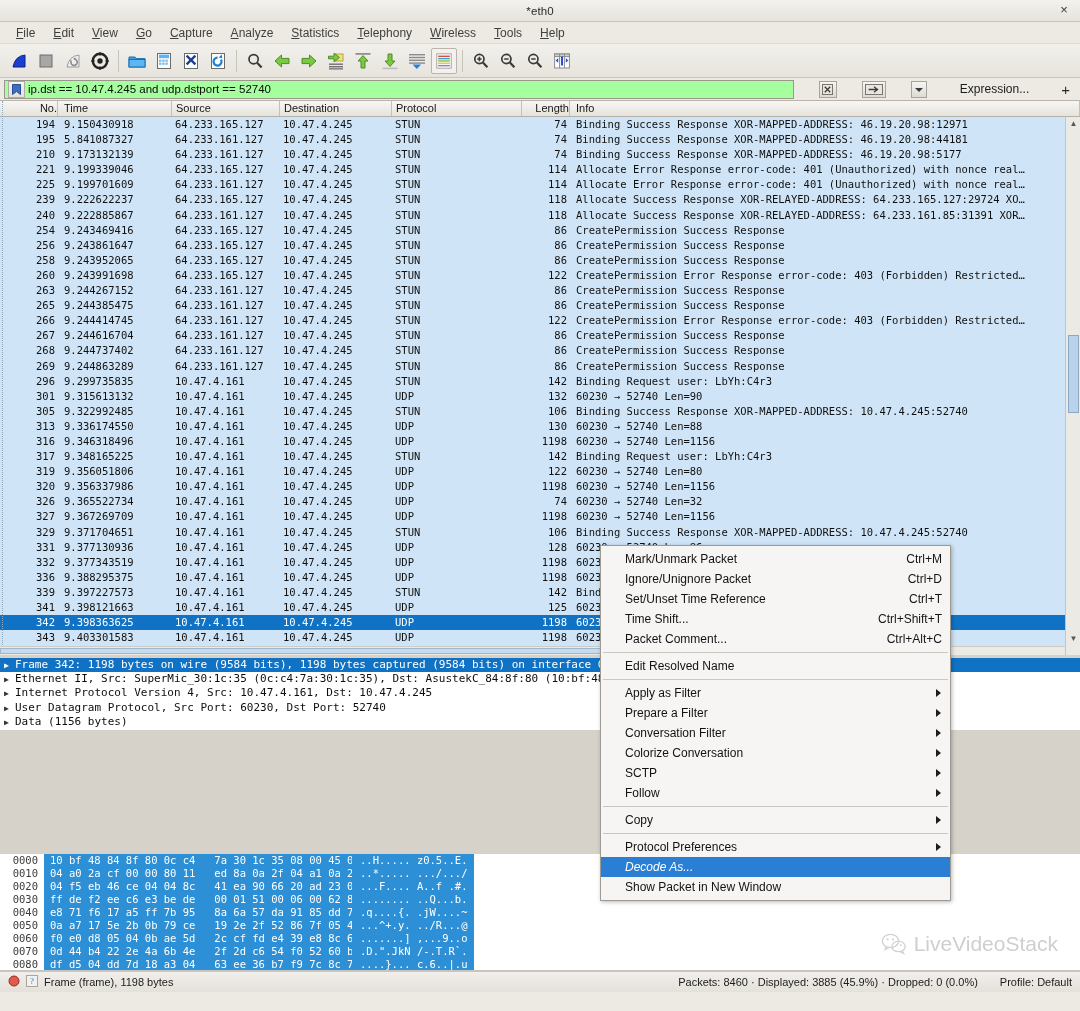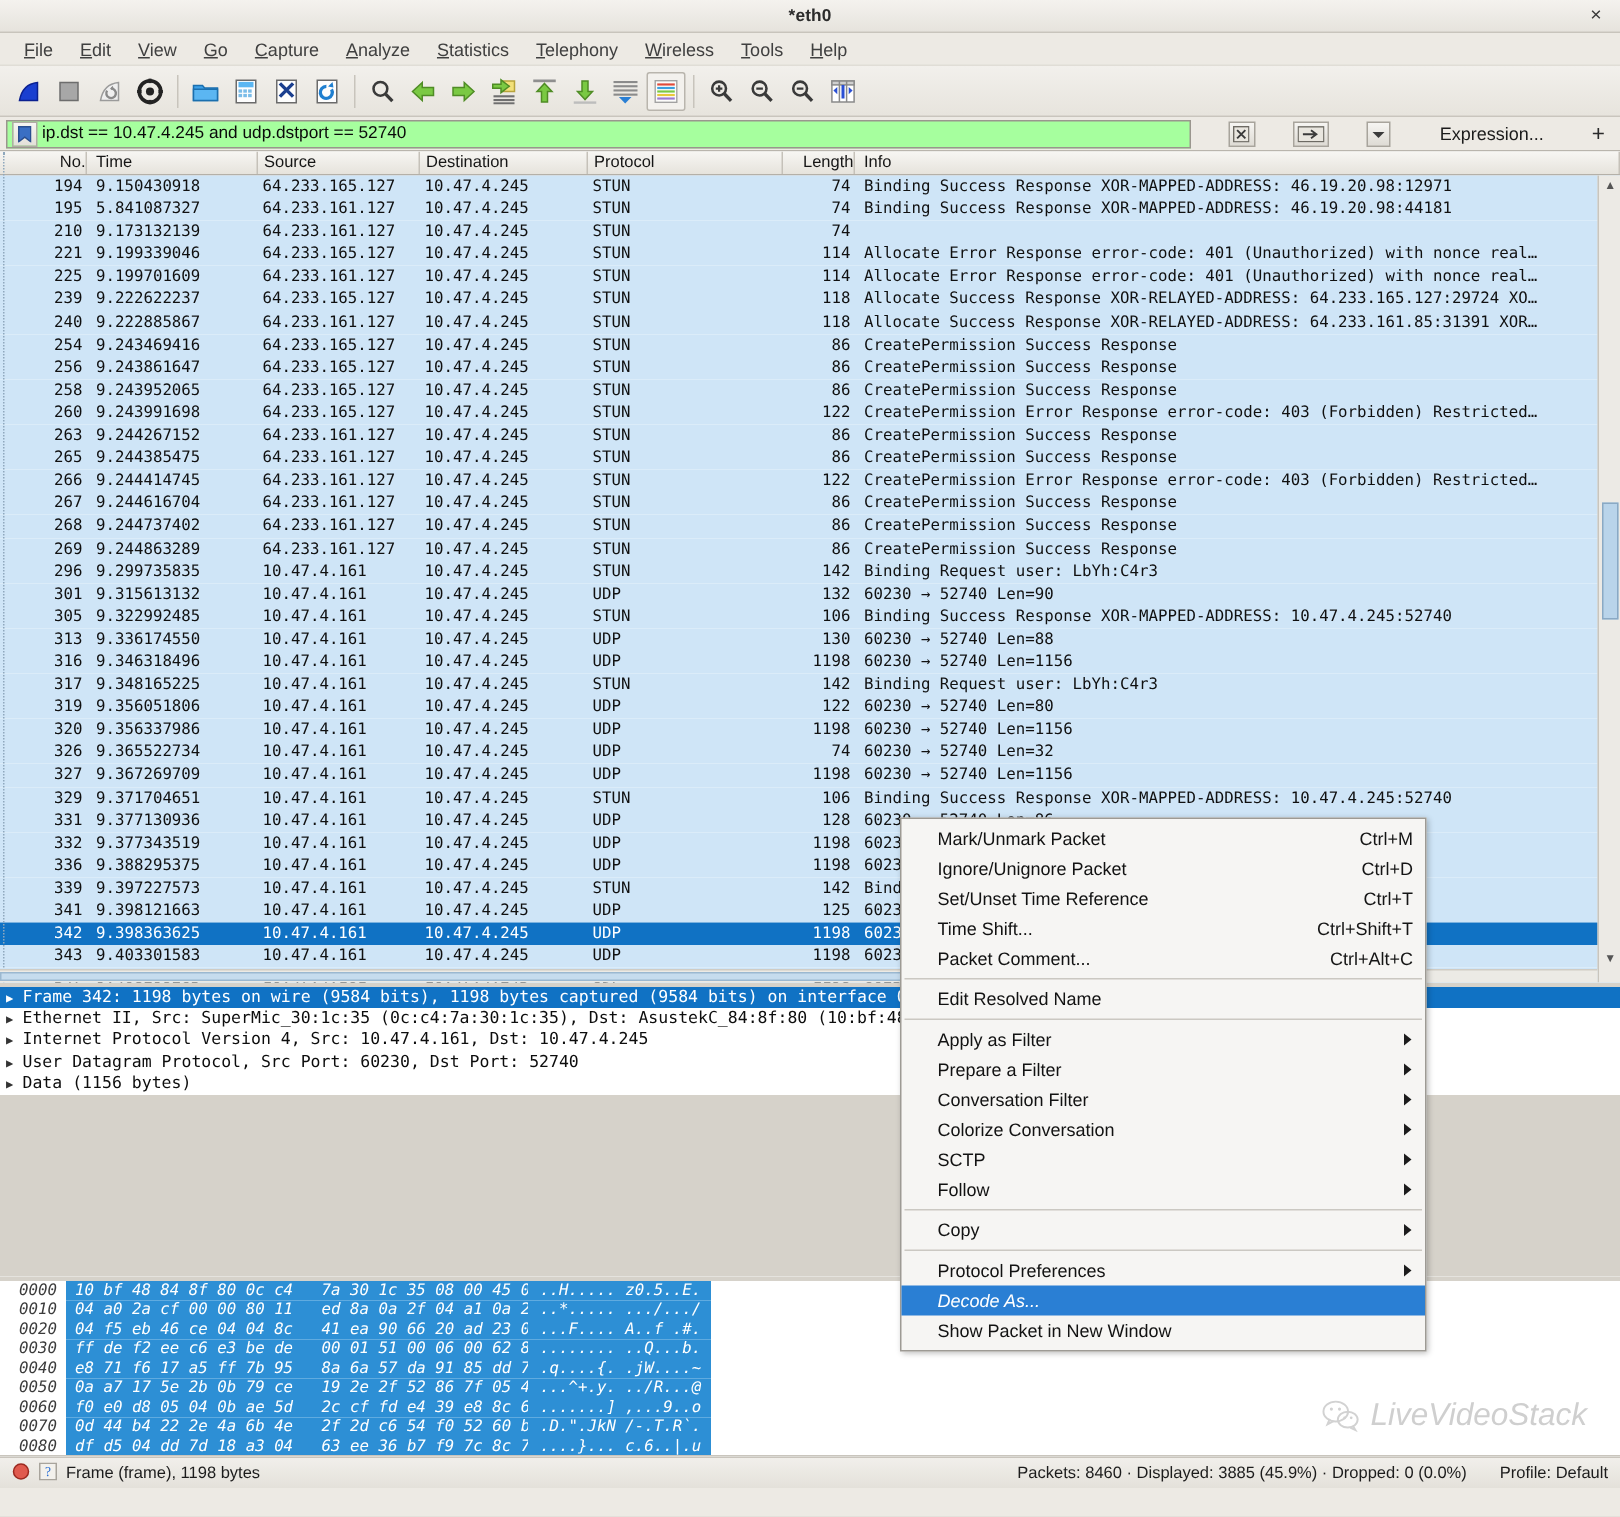--- a/index.html
+++ b/index.html
@@ -18,21 +18,21 @@
 
   
   .titlebar {
     height: 22px;
     background: linear-gradient(to bottom, #f4f2ee 0%, #e6e3dd 100%);
     border-bottom: 1px solid #c8c4bc;
     display: flex; align-items: center; justify-content: center;
     position: relative;
   }
   .titlebar .title {
-    font-size: 11.5px; font-weight: bold; color: #2b2b2b;
+    font-size: 11.5px; font-weight: normal; color: #2b2b2b;
     letter-spacing: 0.1px;
   }
   .titlebar .closebtn {
     position: absolute; right: 8px; top: 2px;
     width: 16px; height: 16px;
     font-size: 13px; line-height: 16px; text-align: center;
     color: #3a3a3a; cursor: pointer;
   }
 
   
@@ -200,21 +200,20 @@
   .drow.sel .tri { color: #fff; }
   .detailsfill { position:absolute; left:0; right:0; top:72px; bottom:0; background:#d6d2ca; }
 
   
   .bytes {
     position: relative;
     height: 117px;
     background: #ffffff;
     overflow: hidden;
     border-bottom: 1px solid #c9c5bd;
-    font-style: italic;
   }
   .brow {
     display: flex;
     font-family: "DejaVu Sans Mono", monospace;
     font-size: 10.5px;
     line-height: 13px; height: 13px;
     white-space: pre;
   }
   .boff { width: 44px; color: #3b3b3b; text-align: right; padding-right: 6px; background: #ffffff;}
   .bhex { width: 308px; color: #ffffff; background: #2d8fd5; padding-left: 6px; }
@@ -515,20 +514,21 @@
           <div class="c c-len">74</div>
           <div class="c c-info">Binding Success Response XOR-MAPPED-ADDRESS: 46.19.20.98:44181</div>
         </div>
         <div class="prow">
           <div class="c c-no">210</div>
           <div class="c c-time">9.173132139</div>
           <div class="c c-src">64.233.161.127</div>
           <div class="c c-dst">10.47.4.245</div>
           <div class="c c-proto">STUN</div>
           <div class="c c-len">74</div>
+          <div class="c c-info">Binding Success Response XOR-MAPPED-ADDRESS: 46.19.20.98:5177</div>
         </div>
         <div class="prow">
           <div class="c c-no">221</div>
           <div class="c c-time">9.199339046</div>
           <div class="c c-src">64.233.165.127</div>
           <div class="c c-dst">10.47.4.245</div>
           <div class="c c-proto">STUN</div>
           <div class="c c-len">114</div>
           <div class="c c-info">Allocate Error Response error-code: 401 (Unauthorized) with nonce real…</div>
         </div>

